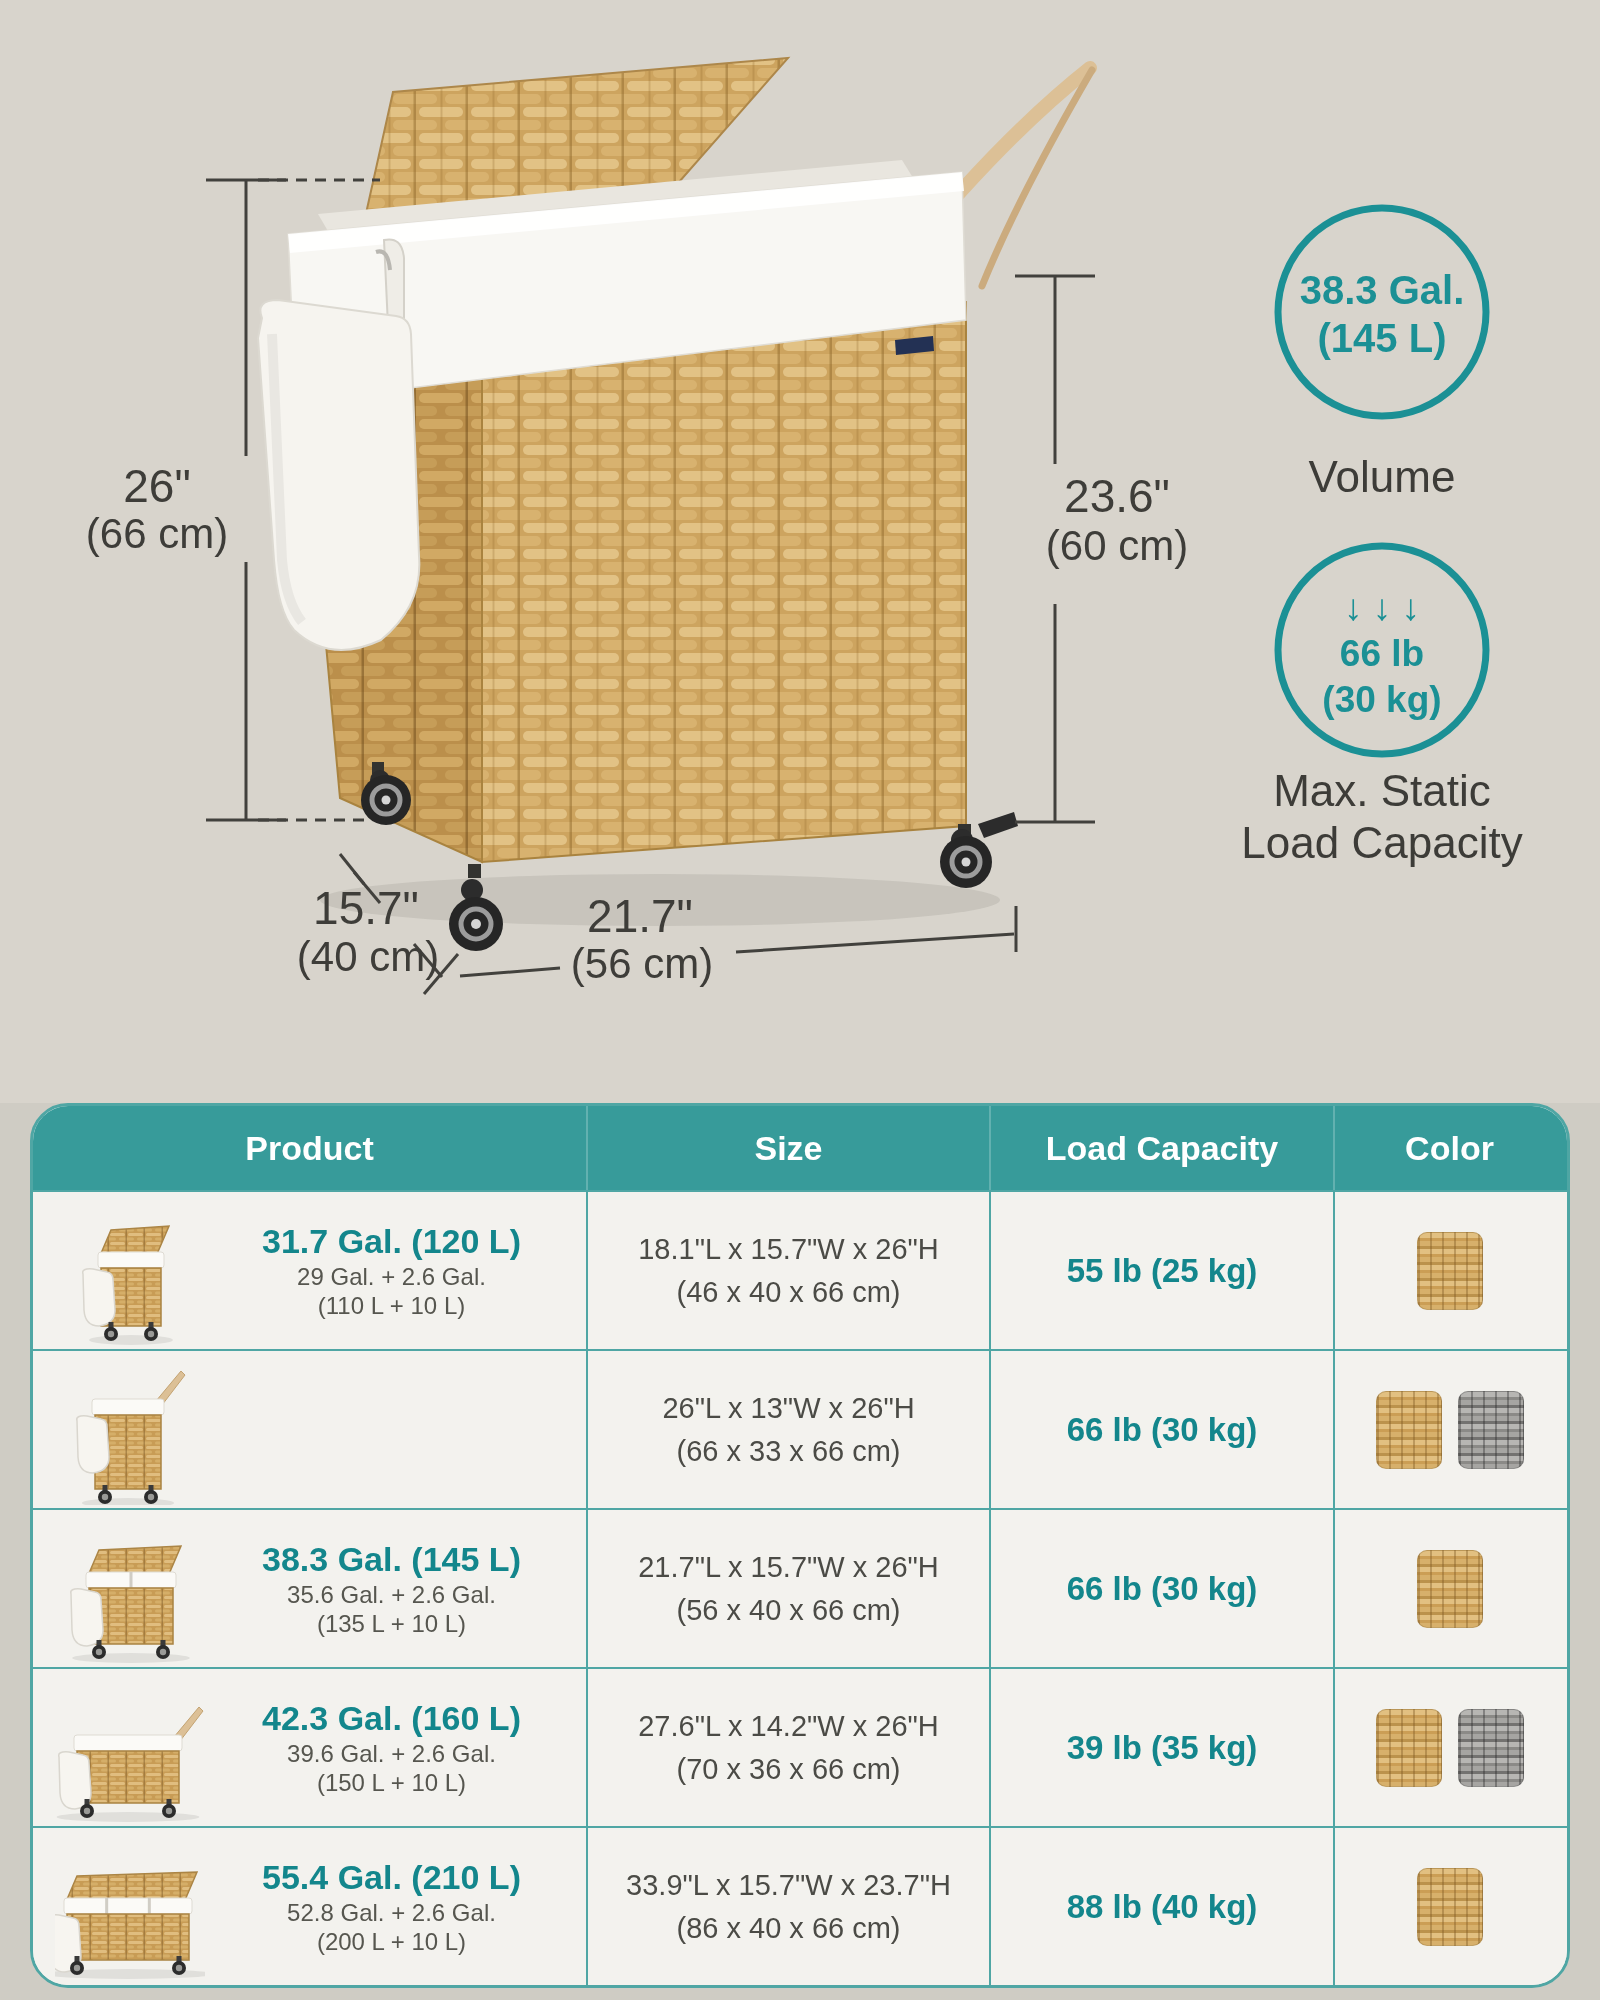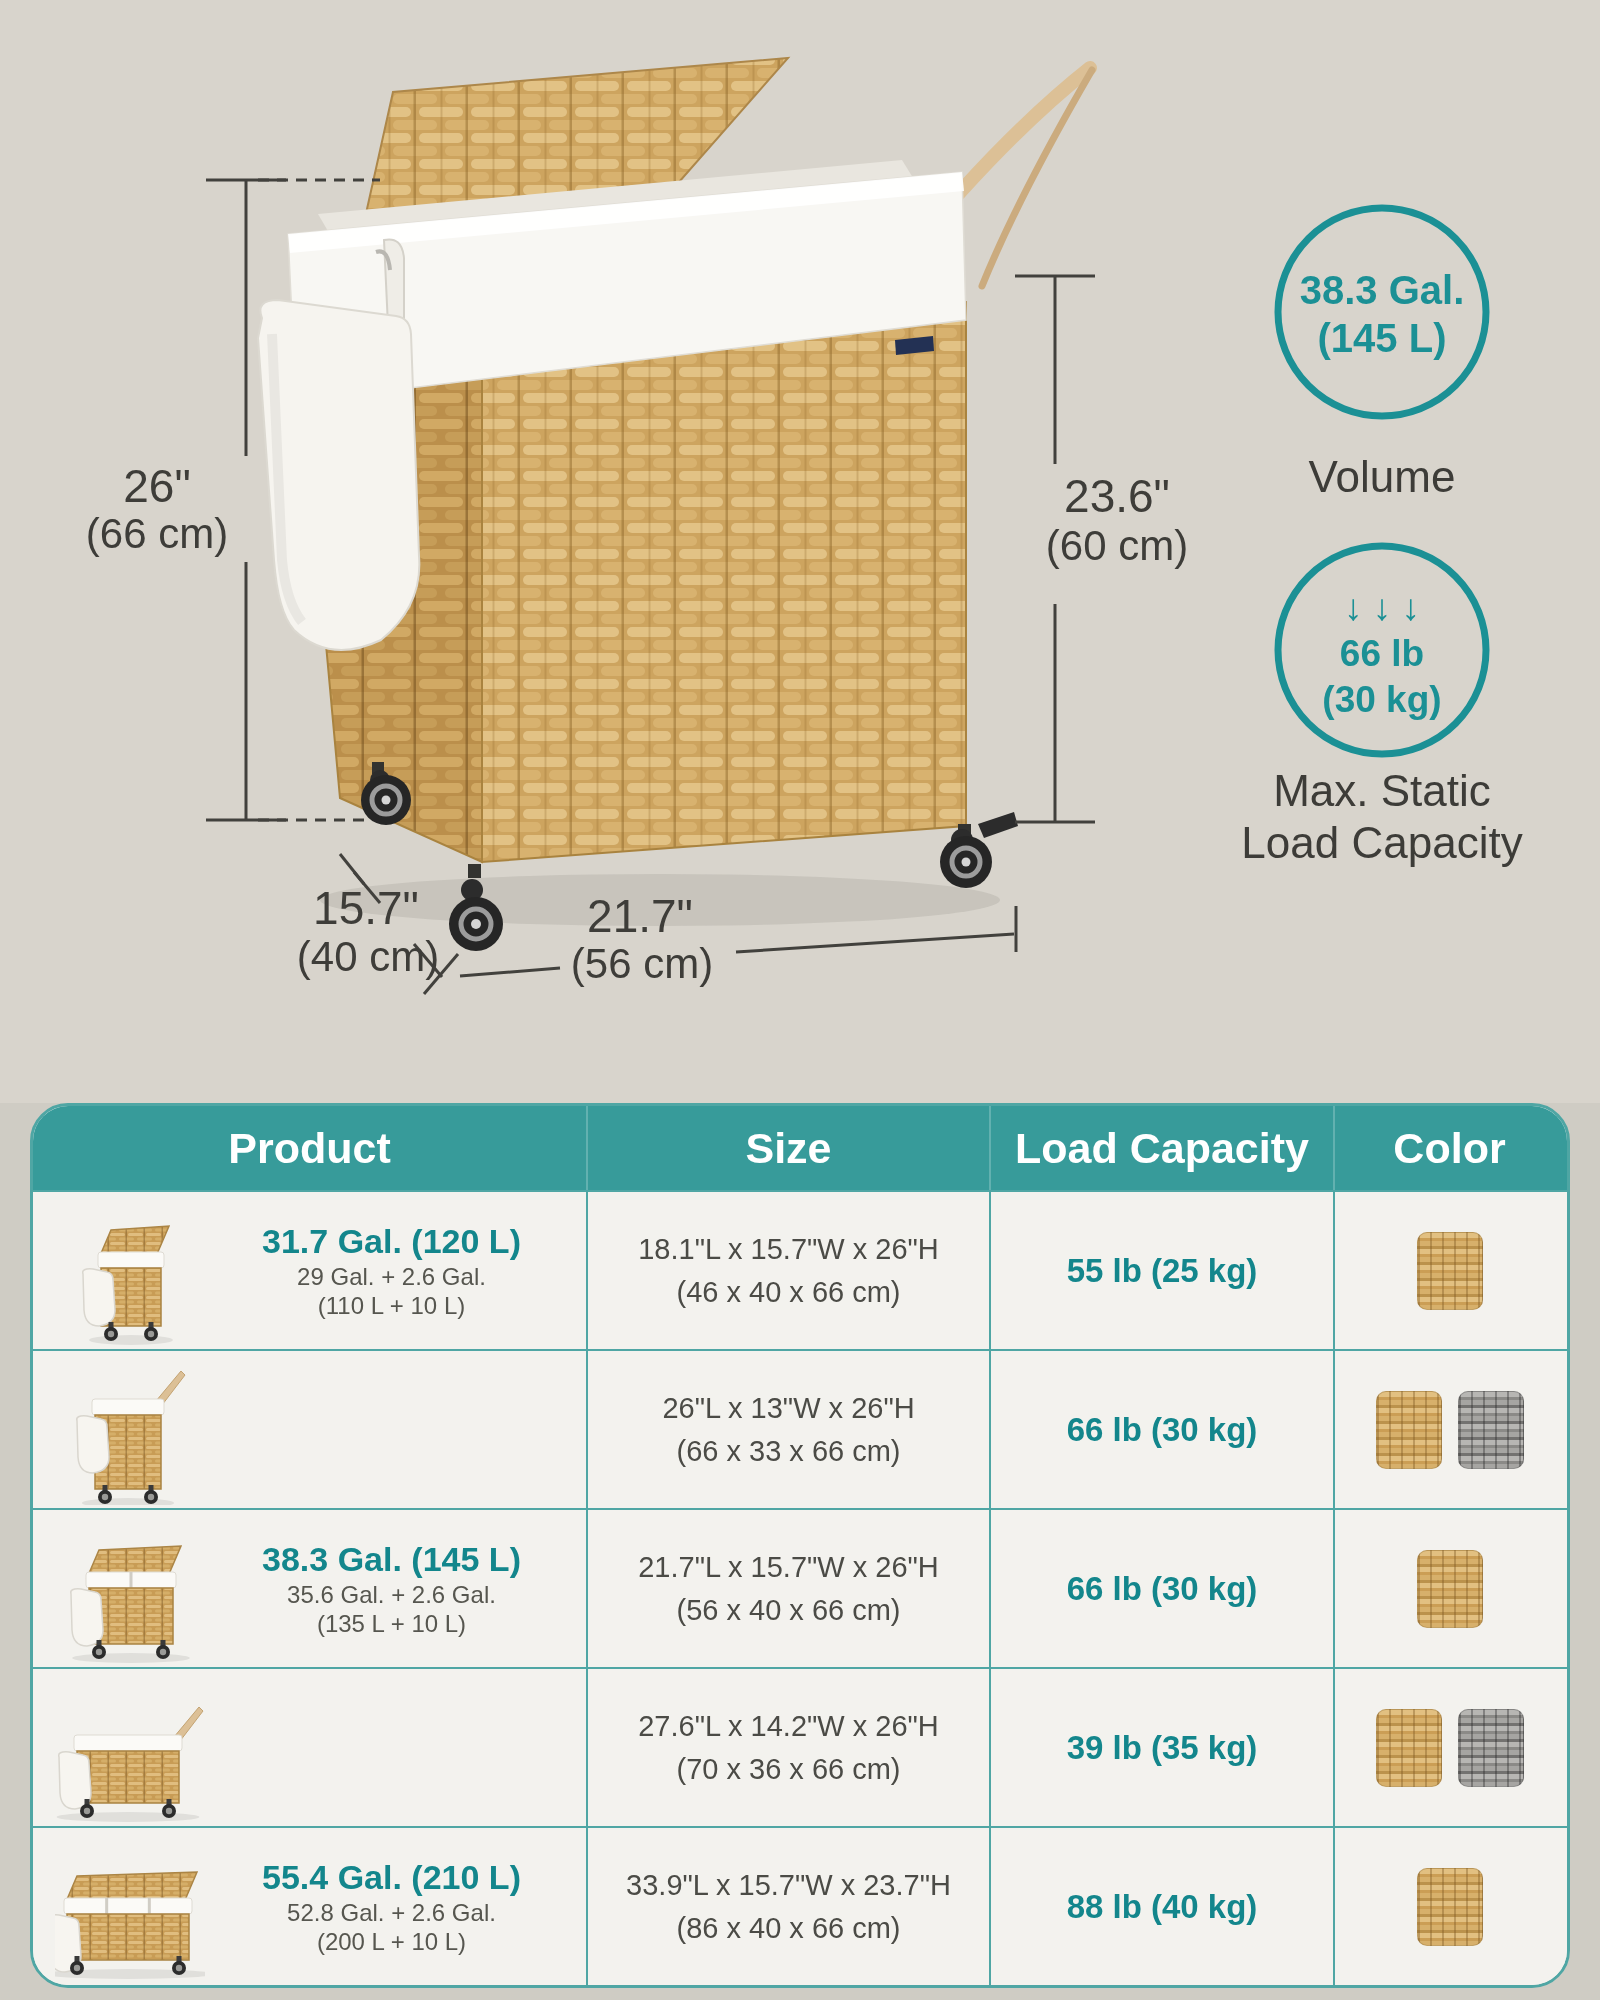--- a/index.html
+++ b/index.html
@@ -4,21 +4,21 @@
 <style>
   html,body{margin:0;padding:0;}
   body{font-family:"Liberation Sans","DejaVu Sans",sans-serif;}
   .stage{position:relative;width:1600px;height:2000px;overflow:hidden;background:#d8d4cc;}
   .hero{position:relative;width:1600px;height:1103px;background:#d8d4cc;}
   .hero svg{display:block;}
   .lower{position:relative;width:1600px;height:897px;background:#cfccc4;padding:0;box-sizing:border-box;}
   .spec-table{position:absolute;left:30px;top:0;width:1540px;border-radius:38px;overflow:hidden;
       border:3px solid #4fa6a4;background:#f3f2ee;box-sizing:border-box;}
   .thead{display:grid;grid-template-columns:555px 403px 344px 229px;background:#379b9a;height:84px;}
-  .th{display:flex;align-items:center;justify-content:center;color:#ffffff;font-size:43px;font-weight:bold;
+  .th{display:flex;align-items:center;justify-content:center;color:#ffffff;font-size:34px;font-weight:bold;
       border-right:2px solid rgba(255,255,255,.22);}
   .th:last-child{border-right:none;}
   .trow{display:grid;grid-template-columns:555px 403px 344px 229px;height:157px;border-top:2px solid #4fa6a4;background:#f3f2ee;}
   .cell{display:flex;flex-direction:column;align-items:center;justify-content:center;border-right:2px solid #4fa6a4;box-sizing:border-box;}
   .cell:last-child{border-right:none;}
   .c-prod{flex-direction:row;justify-content:space-between;padding-left:22px;gap:6px;}
   .thumb{width:150px;height:150px;flex:0 0 150px;display:flex;align-items:center;justify-content:center;}
   .ptext{flex:1;display:flex;flex-direction:column;align-items:center;justify-content:center;line-height:1.22;padding-right:14px;}
   .ptitle{font-size:34px;font-weight:bold;color:#13868c;white-space:nowrap;}
   .psub{font-size:24px;color:#56564f;}
@@ -315,20 +315,25 @@
                   <rect x="22" y="78" width="102" height="52" fill="url(#wN)" stroke="#a98341" stroke-width="1.5"></rect>
                   <path d="M4,84 Q2,78 14,79 L28,82 Q34,83 34,90 L36,120 Q36,134 20,136 Q6,136 5,120 Z" fill="#f7f5f0" stroke="#d9d6ce" stroke-width="1.5"></path>
                   <rect x="29.5" y="126" width="5" height="6" fill="#3a3a3a"></rect>
                   <circle cx="32" cy="138" r="7" fill="#2c2c2c"></circle>
                   <circle cx="32" cy="138" r="3.2" fill="#9a9a97"></circle>
                   <rect x="111.5" y="126" width="5" height="6" fill="#3a3a3a"></rect>
                   <circle cx="114" cy="138" r="7" fill="#2c2c2c"></circle>
                   <circle cx="114" cy="138" r="3.2" fill="#9a9a97"></circle>
                 </svg>
               </div>
+      <div class="ptext">
+        <div class="ptitle">42.3 Gal. (160 L)</div>
+        <div class="psub">39.6 Gal. + 2.6 Gal.</div>
+        <div class="psub">(150 L + 10 L)</div>
+      </div>
     </div>
     <div class="cell c-size">
       <div class="sline">27.6"L x 14.2"W x 26"H</div>
       <div class="sline">(70 x 36 x 66 cm)</div>
     </div>
     <div class="cell c-load">
       <div class="lcap">39 lb (35 kg)</div>
     </div>
     <div class="cell c-color">
       <div class="swatches">

